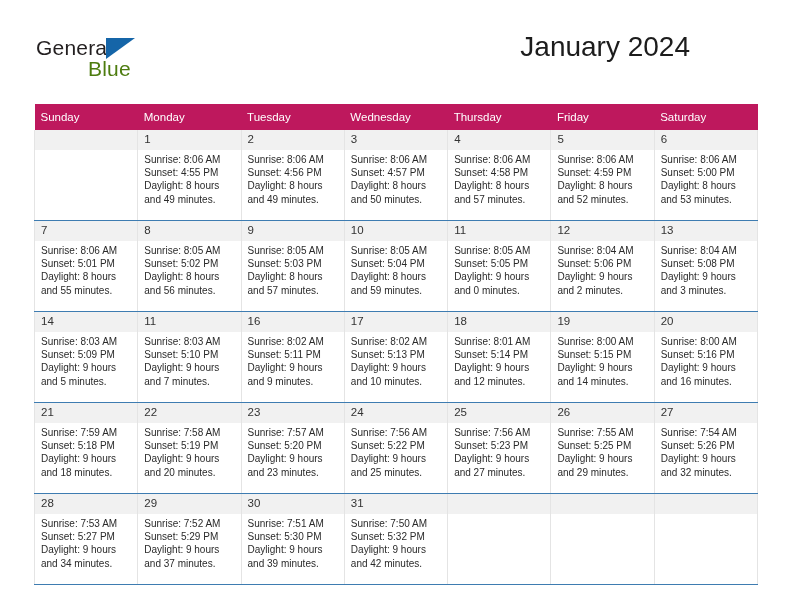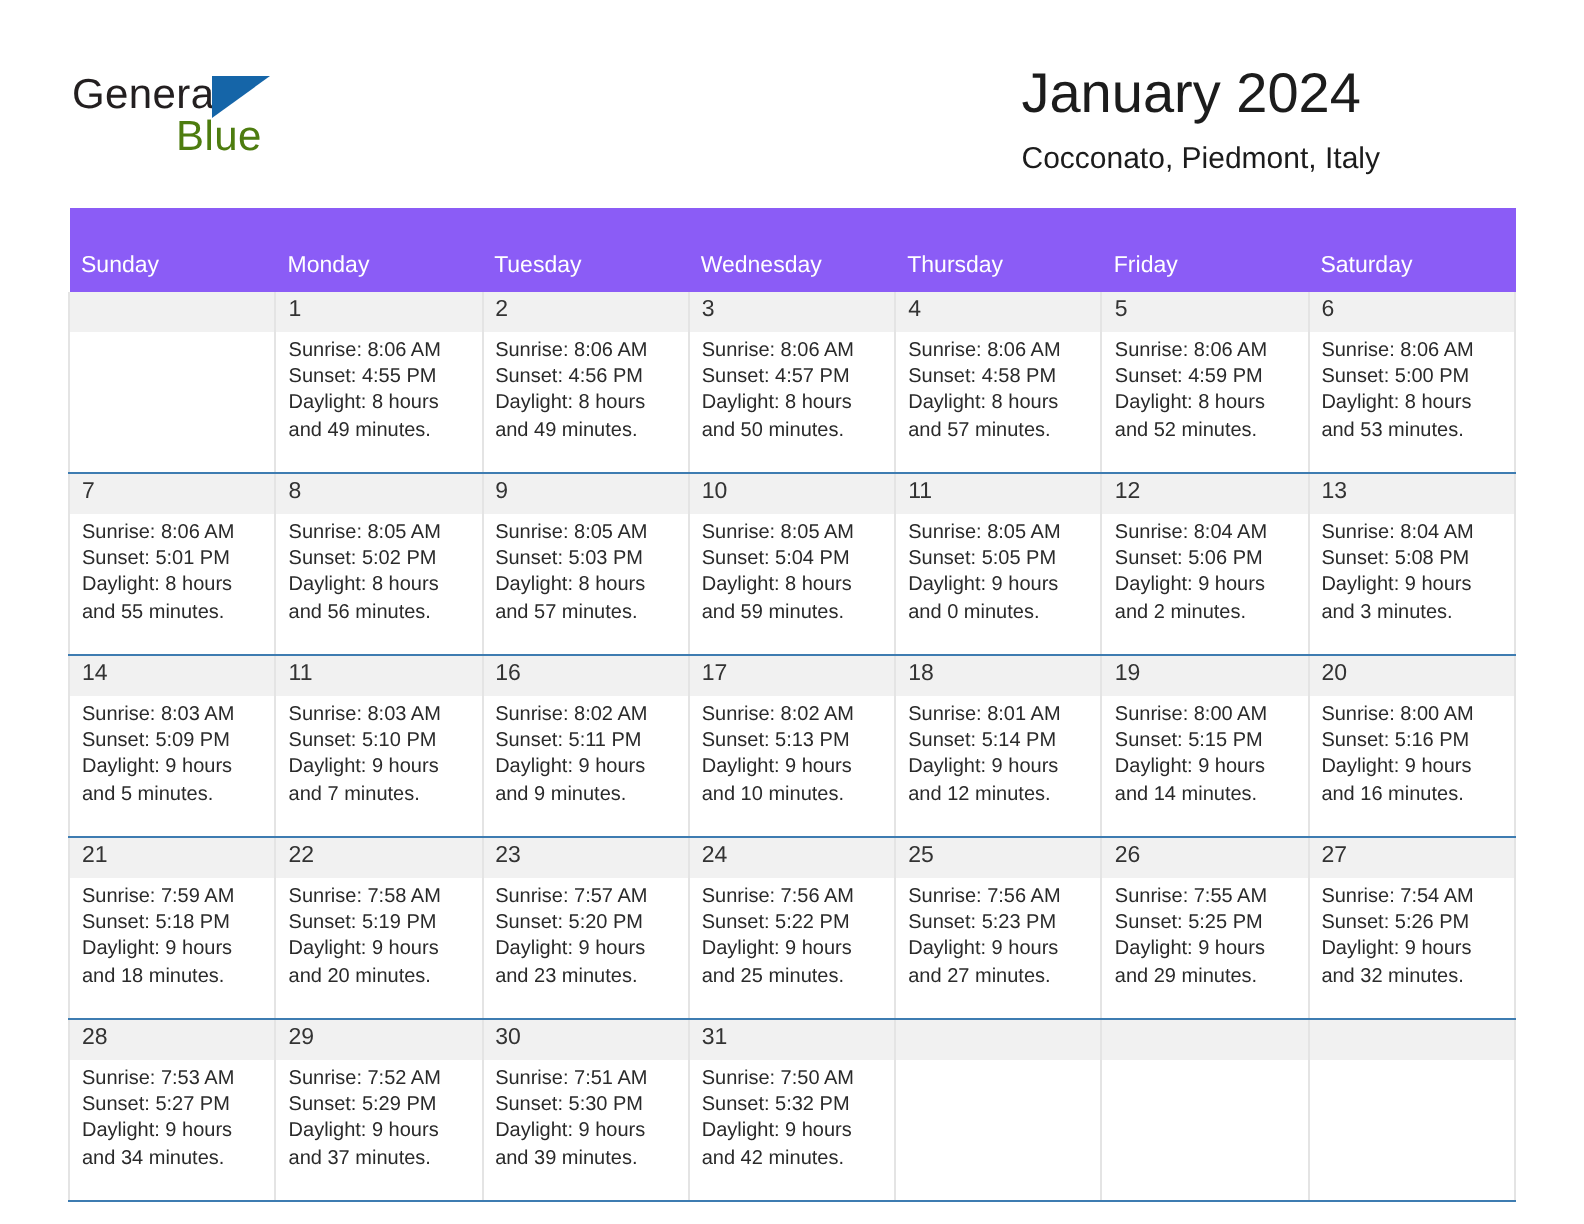--- a/index.html
+++ b/index.html
@@ -87,26 +87,26 @@
   
   .calendar {
     position: absolute;
     left: 34px;
     top: 104px;
     width: 724px;
     border-collapse: collapse;
     table-layout: fixed;
   }
   .calendar th {
-    background: #8b5cf6;
+    background: #be185d;
     color: #ffffff;
     font-size: 11.5px;
     font-weight: normal;
     text-align: left;
-    padding: 20px 0 4px 6px;
+    padding: 4px 0 4px 6px;
     height: 18px;
     border: none;
   }
   .calendar td {
     vertical-align: top;
     padding: 0;
     height: 90px;
     border-left: 1px solid #e4e4e4;
     border-right: 1px solid #e4e4e4;
     border-bottom: 1px solid #3e7cb1;
@@ -143,21 +143,20 @@
 <div class="page">
 
   <div class="header">
     <div class="brand">
       <span class="brand-general">General</span>
       <span class="brand-triangle"></span>
       <span class="brand-blue">Blue</span>
     </div>
     <div class="title-block">
       <h1 class="cal-title">January 2024</h1>
-      <p class="cal-subtitle">Cocconato, Piedmont, Italy</p>
     </div>
   </div>
 
   <table class="calendar">
     <thead>
       <tr>
         <th>Sunday</th>
         <th>Monday</th>
         <th>Tuesday</th>
         <th>Wednesday</th>

